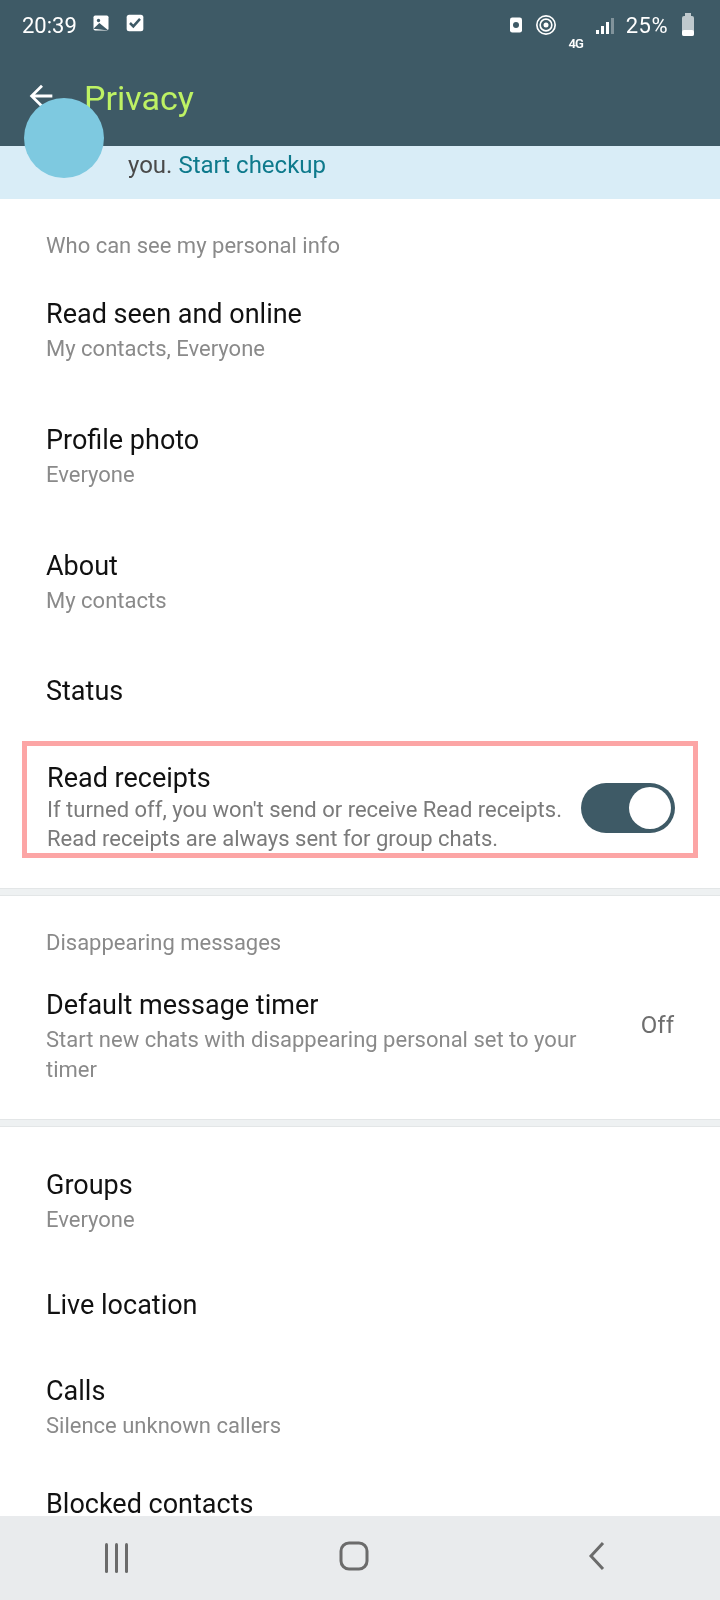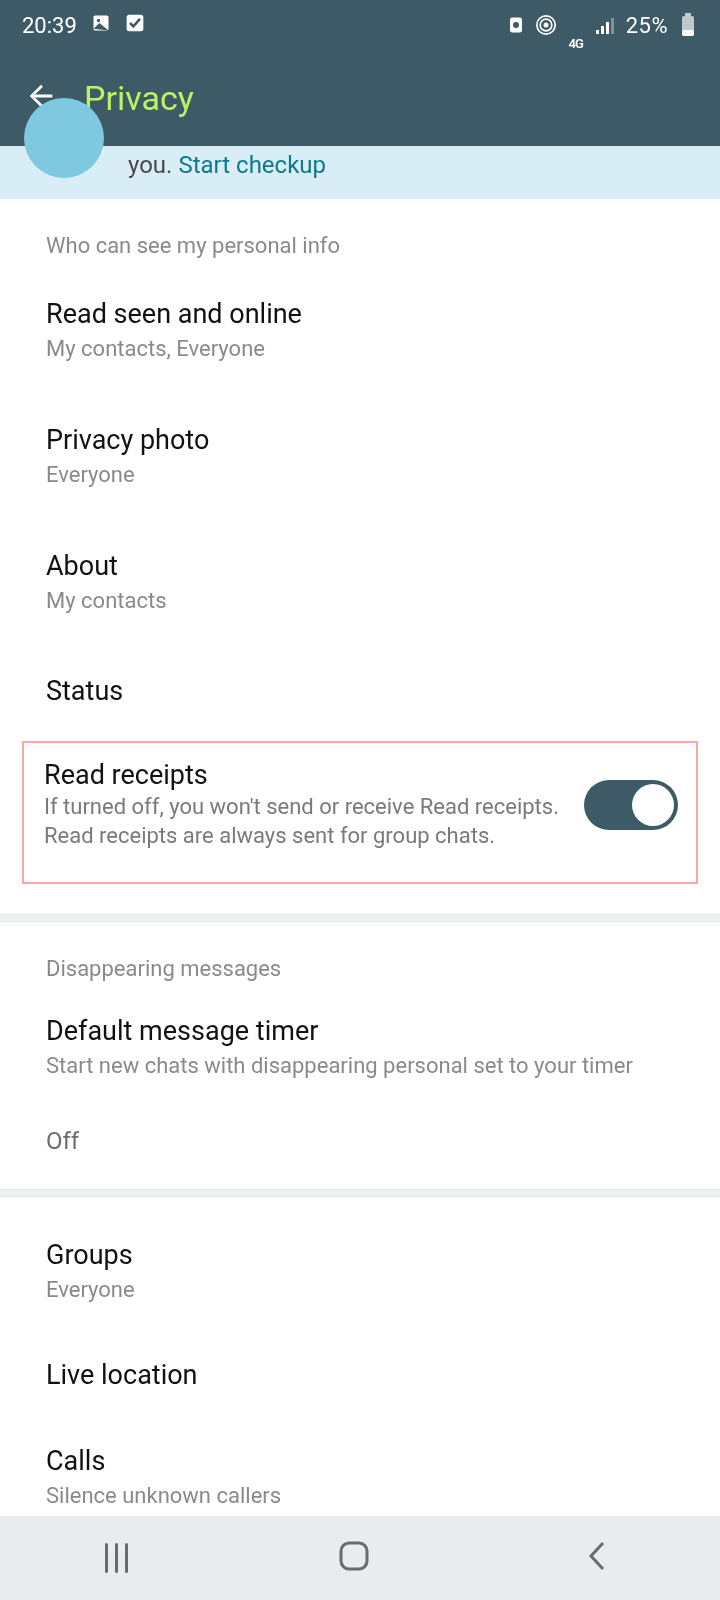--- a/index.html
+++ b/index.html
@@ -22,31 +22,31 @@
     .banner-text .link { color: #0e7a8c; }
 
     .content { background: #fff; }
     .section-header { color: #8a8a8a; font-size: 22px; padding: 34px 46px 10px 46px; }
     .item { padding: 30px 46px 30px 46px; }
     .item .title { font-size: 27px; color: #111; margin-bottom: 4px; }
     .item .sub { font-size: 22px; color: #8a8a8a; line-height: 1.35; }
     .item.no-sub .title { margin-bottom: 0; }
     .item.compact { padding-top: 24px; padding-bottom: 24px; }
 
-    .highlight-box { border: 2px solid #fca5a5; margin: 4px 22px 4px 22px; padding: 16px 18px 32px 20px; display: flex; align-items: center; gap: 16px; }
+    .highlight-box { border: 5px solid #fca5a5; margin: 4px 22px 4px 22px; padding: 16px 18px 0 20px; display: flex; align-items: center; gap: 16px; }
     .highlight-box .txt { flex: 1; }
     .highlight-box .title { font-size: 27px; color: #111; margin-bottom: 2px; }
     .highlight-box .sub { font-size: 22px; color: #7a7a7a; line-height: 1.3; }
 
     .switch { width: 94px; height: 50px; background: #3e5a66; border-radius: 26px; position: relative; flex-shrink: 0; }
     .switch::after { content: ""; position: absolute; width: 42px; height: 42px; background: #fff; border-radius: 50%; top: 4px; right: 4px; }
 
     .divider { height: 8px; background: #eef1f2; border-top: 1px solid #e3e6e7; border-bottom: 1px solid #e3e6e7; }
 
-    .row-flex { display: flex; align-items: flex-start; gap: 24px; flex-direction: column; }
+    .row-flex { display: flex; align-items: flex-start; gap: 24px; }
     .row-flex .txt { flex: 1; }
     .row-flex .right-val { color: #6e6e6e; font-size: 24px; padding-top: 22px; }
 
     .nav-bar { position: absolute; bottom: 0; left: 0; right: 0; height: 84px; background: #e9ebed; display: flex; align-items: center; justify-content: space-around; }
     .nav-bar svg { width: 34px; height: 34px; stroke: #6b6b6b; fill: none; stroke-width: 3; }
     .nav-recents { display: flex; gap: 7px; }
     .nav-recents .bar { width: 3px; height: 30px; background: #6b6b6b; border-radius: 2px; }
   </style>
 </head>
 <body>
@@ -127,21 +127,21 @@
 
 <div class="content">
   <div class="section-header">Who can see my personal info</div>
 
   <div class="item">
     <div class="title">Read seen and online</div>
     <div class="sub">My contacts, Everyone</div>
   </div>
 
   <div class="item">
-    <div class="title">Privacy photo</div>
+    <div class="title">Profile photo</div>
     <div class="sub">Everyone</div>
   </div>
 
   <div class="item">
     <div class="title">About</div>
     <div class="sub">My contacts</div>
   </div>
 
   <div class="item no-sub">
     <div class="title">Status</div>

